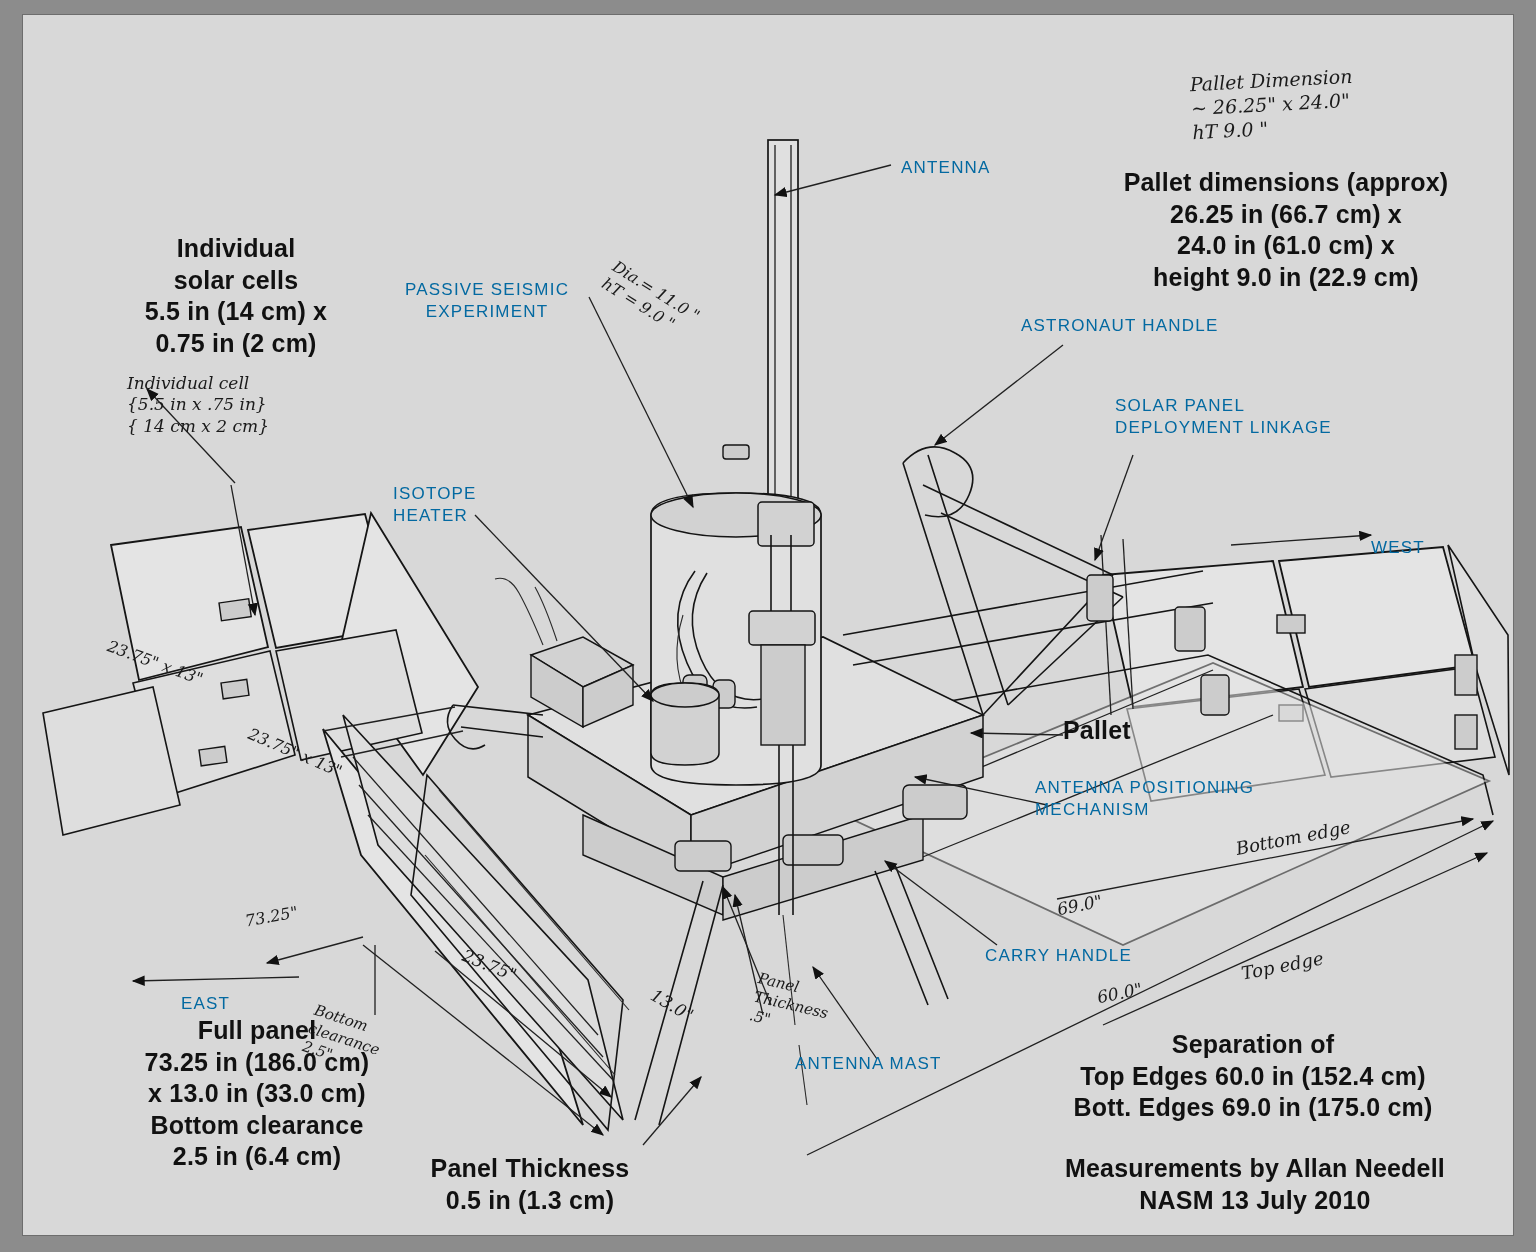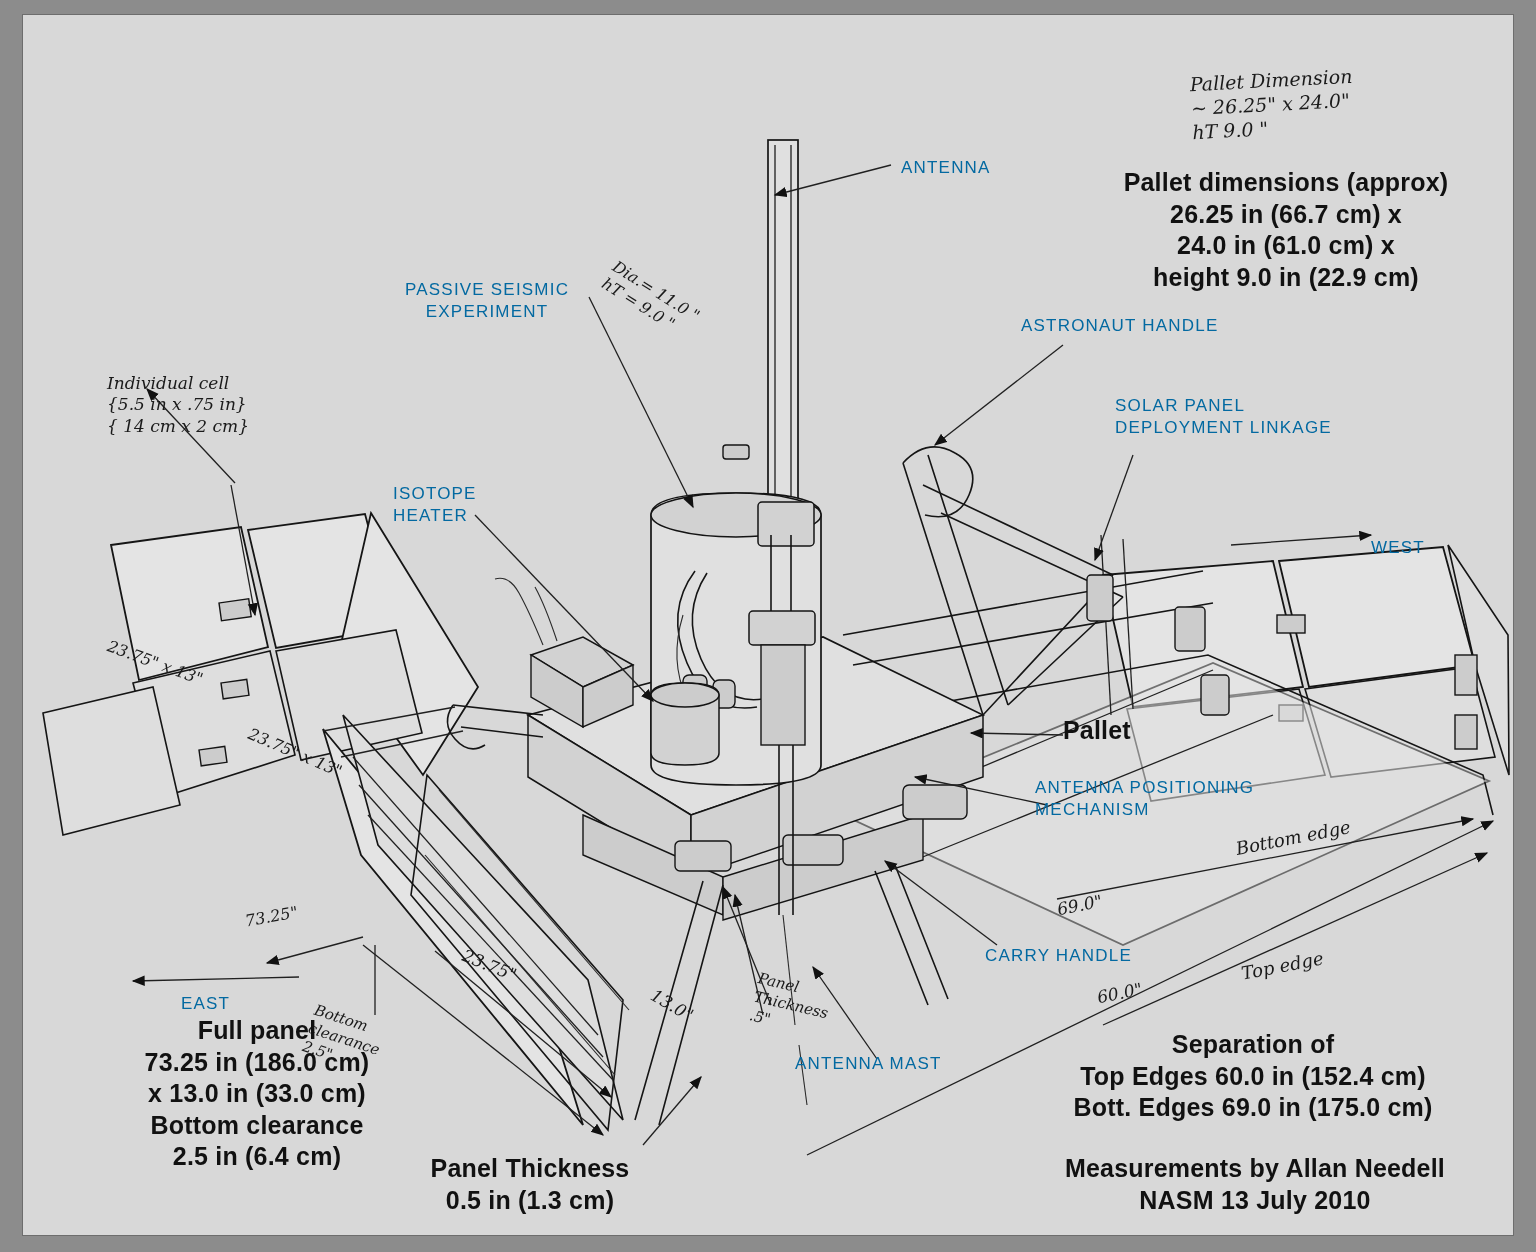--- a/index.html
+++ b/index.html
@@ -226,21 +226,21 @@
       <path class="ln2" d="M620 1130 L678 1062" marker-end="url(#ah)"></path>
       <path class="ln2" d="M784 1140 L1470 806" marker-end="url(#ah)"></path>
       <path class="ln2" d="M1080 1010 L1464 838" marker-end="url(#ah)"></path>
       <path class="ln2" d="M1034 884 L1450 804" marker-end="url(#ah)"></path>
       <path class="ln2" d="M352 930 L352 1000"></path>
     </svg>
 
     <div class="hand" style="left:1168px; top:54px; transform: rotate(-3deg); font-size:19px;">Pallet Dimension
 ~ 26.25" x 24.0"
 hT 9.0 "</div>
-    <div class="hand" style="left:84px; top:358px; font-size:17px;">Individual cell
+    <div class="hand" style="left:104px; top:358px; font-size:17px;">Individual cell
 {5.5 in x .75 in}
 { 14 cm x 2 cm}</div>
     <div class="hand" style="left:578px; top:265px; transform: rotate(32deg); font-size:16px;">Dia.= 11.0 "
 hT = 9.0 "</div>
     <div class="hand" style="left:82px; top:638px; transform: rotate(20deg); font-size:16px;">23.75" x 13"</div>
     <div class="hand" style="left:222px; top:728px; transform: rotate(23deg); font-size:16px;">23.75" x 13"</div>
     <div class="hand" style="left:222px; top:892px; transform: rotate(-10deg); font-size:16px;">73.25"</div>
     <div class="hand" style="left:438px; top:940px; transform: rotate(22deg); font-size:17px;">23.75"</div>
     <div class="hand" style="left:626px; top:980px; transform: rotate(30deg); font-size:17px;">13.0"</div>
     <div class="hand" style="left:284px; top:996px; transform: rotate(18deg); font-size:15px;">Bottom
@@ -266,20 +266,24 @@
 HEATER</div>
     <div class="cap" style="left:1012px; top:762px;">ANTENNA POSITIONING
 MECHANISM</div>
     <div class="cap" style="left:962px; top:930px;">CARRY HANDLE</div>
     <div class="cap" style="left:772px; top:1038px;">ANTENNA MAST</div>
 
     <div class="anno" style="left:1048px; top:152px; width:430px;">Pallet dimensions (approx)
 26.25 in (66.7 cm) x
 24.0 in (61.0 cm) x
 height 9.0 in (22.9 cm)</div>
+    <div class="anno" style="left:68px; top:218px; width:290px;">Individual
+solar cells
+5.5 in (14 cm) x
+0.75 in (2 cm)</div>
     <div class="anno" style="left:74px; top:1000px; width:320px;">Full panel
 73.25 in (186.0 cm)
 x 13.0 in (33.0 cm)
 Bottom clearance
 2.5 in (6.4 cm)</div>
     <div class="anno" style="left:372px; top:1138px; width:270px;">Panel Thickness
 0.5 in (1.3 cm)</div>
     <div class="anno" style="left:1000px; top:1014px; width:460px;">Separation of
 Top Edges 60.0 in (152.4 cm)
 Bott. Edges 69.0 in (175.0 cm)</div>

